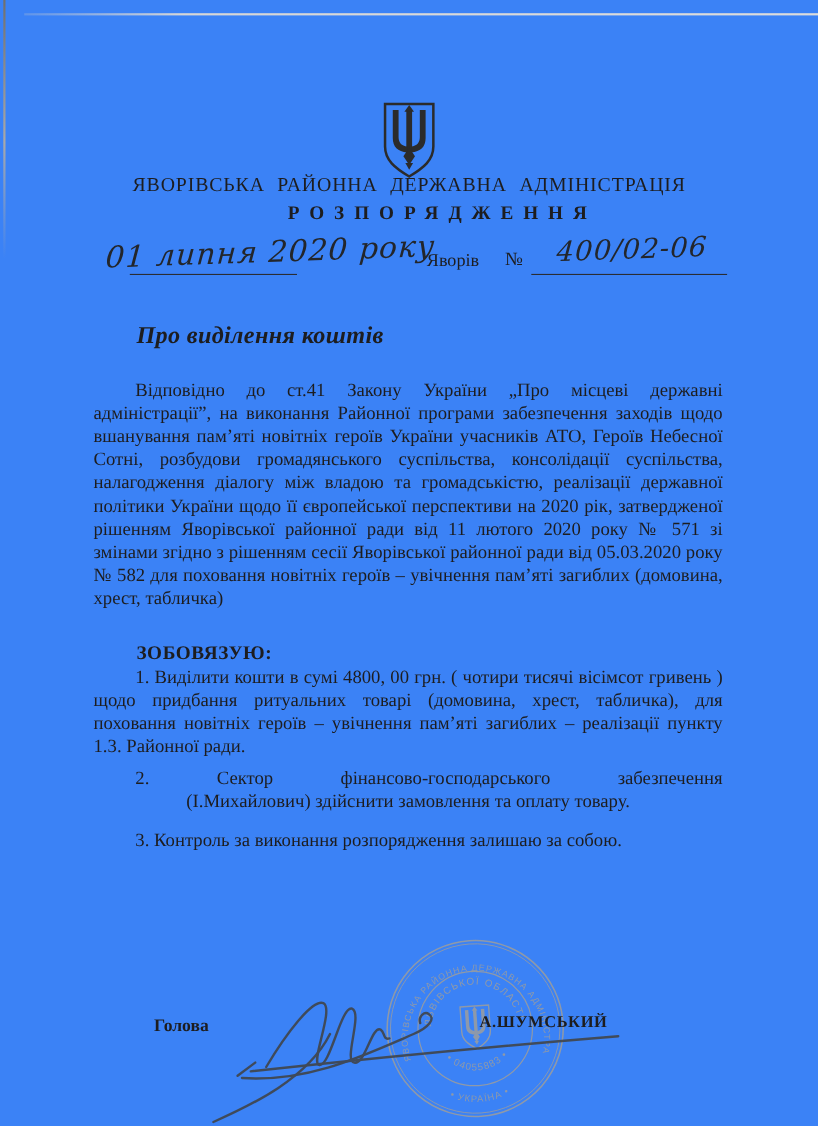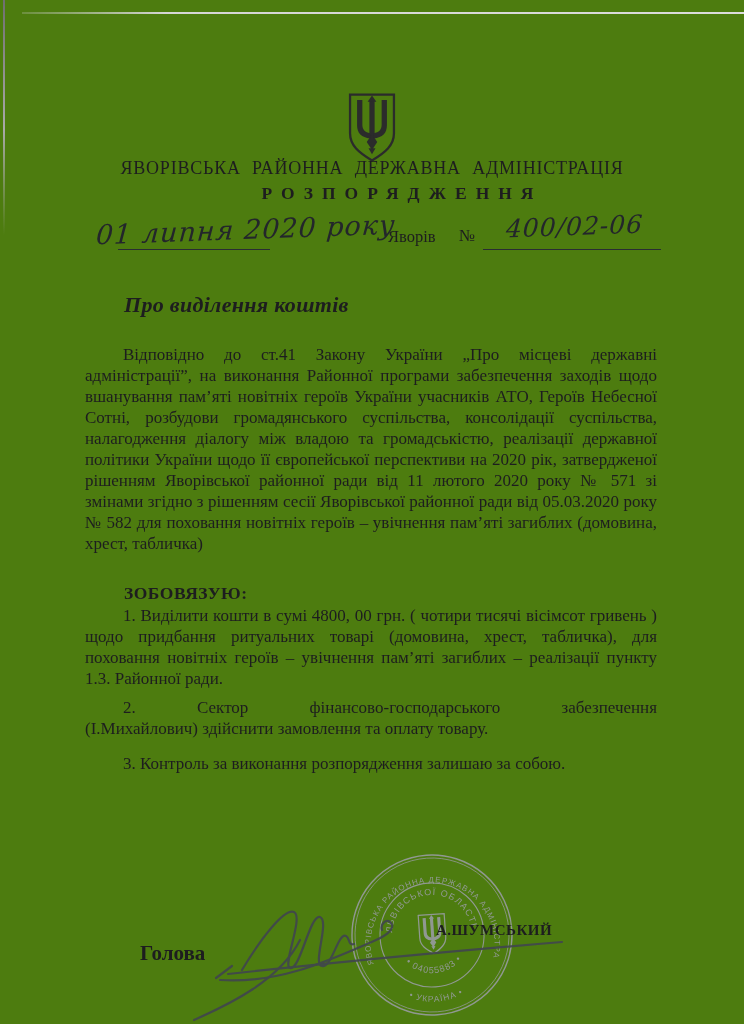--- a/index.html
+++ b/index.html
@@ -1,17 +1,17 @@
 <!DOCTYPE html>
 <html lang="uk"><head>
 <meta charset="utf-8">
 <style>
   html,body{margin:0;padding:0;background:#e9e9e9;}
   .page{
-    position:relative;width:744px;height:1024px;background:#4d7c0f;
+    position:relative;width:744px;height:1024px;background:#3b82f6;
     overflow:hidden;font-family:"Liberation Serif",serif;color:#1d1d1f;
     margin:0 auto;
   }
   
   .edge-left{position:absolute;left:3px;top:0;width:2px;height:235px;
     background:linear-gradient(#6f6f6f,#a9a9a9 55%,rgba(255,255,255,0));}
   .edge-top{position:absolute;left:22px;right:0;top:12px;height:2px;
     background:linear-gradient(90deg,rgba(200,200,200,.25),#d6d6d6 20%,#dcdcdc);}
   
   .emblem{position:absolute;left:342px;top:92px;width:60px;height:72px;}
@@ -35,24 +35,24 @@
     font-weight:bold;font-style:italic;letter-spacing:.3px;}
   
   .block{position:absolute;left:85px;width:572px;font-size:17px;line-height:21px;
     text-align:justify;}
   .indent{text-indent:38px;}
   .p1{top:344px;}
   .heading{position:absolute;left:124px;top:583px;font-size:17.5px;font-weight:bold;
     letter-spacing:.5px;text-align:center;}
   .i1{top:605px;}
   .i2a{top:697px;text-align:justify;text-align-last:justify;}
-  .i2b{top:718px;text-align:left;}
+  .i2b{top:718px;text-align:center;}
   .i3{top:753px;}
   
-  .role{position:absolute;left:140px;top:924px;font-size:21px;font-weight:bold;z-index:6;margin-top:17px;}
+  .role{position:absolute;left:140px;top:924px;font-size:16px;font-weight:bold;z-index:6;}
   .sig-name{position:absolute;left:436px;top:922px;font-size:15px;font-weight:bold;
     letter-spacing:.5px;z-index:6;}
   .stamp{position:absolute;left:347px;top:850px;width:170px;height:170px;z-index:3;}
   .signature{position:absolute;left:180px;top:880px;width:400px;height:144px;z-index:5;}
 </style>
 </head>
 <body>
 
 <div class="page">
 

